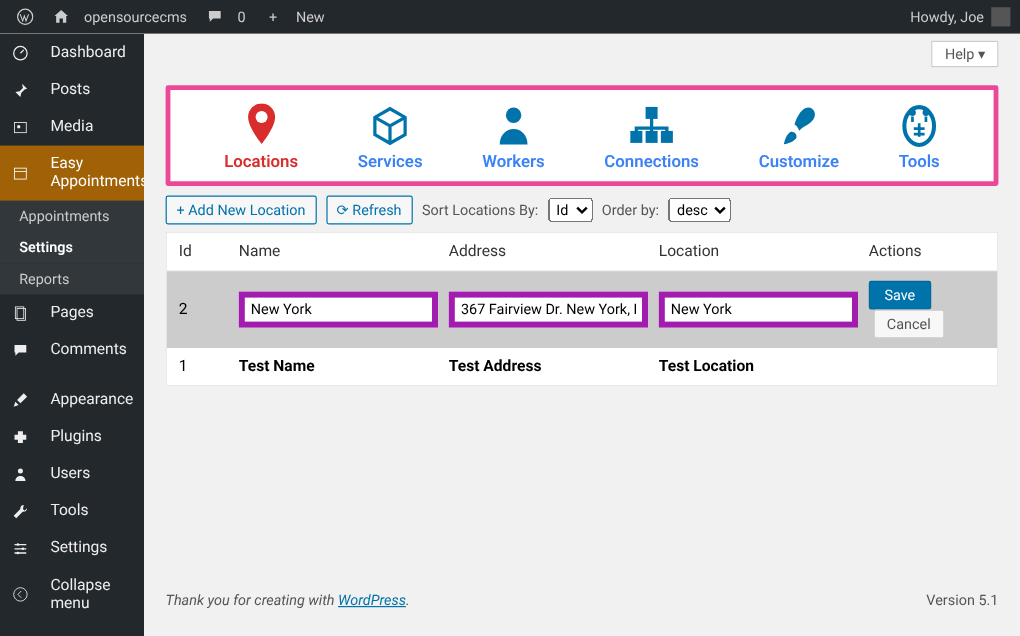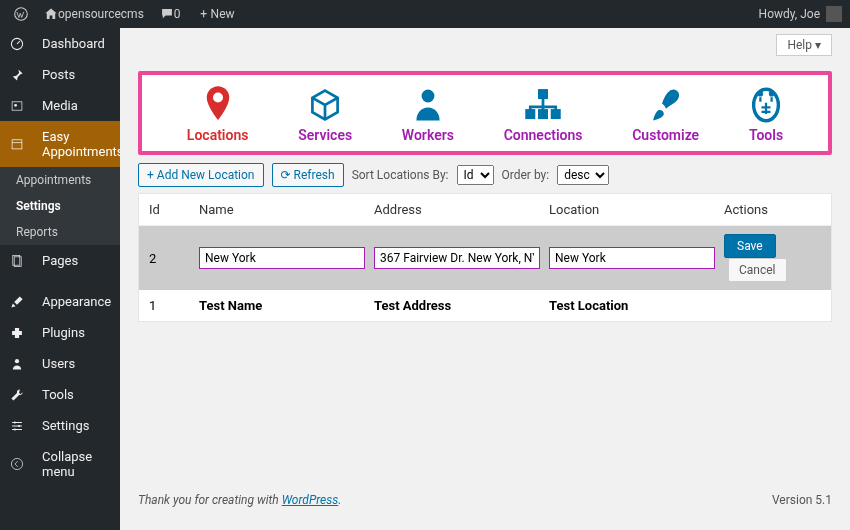--- a/index.html
+++ b/index.html
@@ -1,46 +1,46 @@
 <!DOCTYPE html>
 <html><head>
 <meta charset="utf-8">
 <style>
 * { margin: 0; padding: 0; box-sizing: border-box; font-family: -apple-system, BlinkMacSystemFont, "Segoe UI", Roboto, sans-serif; }
 body { width: 850px; height: 530px; background: #f1f1f1; overflow: hidden; position: relative; }
 .topbar { background: #23282d; color: #ccc; height: 28px; display: flex; align-items: center; font-size: 12px; padding: 0 8px; justify-content: space-between; }
 .topbar-left { display: flex; align-items: center; gap: 4px; }
-.topbar-item { display: flex; align-items: center; gap: 0; padding: 0 6px; cursor: pointer; }
+.topbar-item { display: flex; align-items: center; gap: 12px; padding: 0 6px; cursor: pointer; }
 .topbar-right { display: flex; align-items: center; gap: 6px; }
 .avatar { width: 16px; height: 16px; background: #555; display: inline-block; }
 .wrap { display: flex; height: 502px; }
 .sidebar { width: 120px; background: #23282d; color: #ccc; font-size: 13px; overflow-y: auto; flex-shrink: 0; }
 .sidebar-item { padding: 8px 10px; display: flex; align-items: center; gap: 18px; cursor: pointer; color: #eee; }
 .sidebar-item.active { background: #a16207; color: #fff; }
 .sidebar-sub { background: #32373c; padding: 6px 20px 6px 16px; font-size: 12px; cursor: pointer; color: #ccc; }
 .sidebar-sub.current { color: #fff; font-weight: 600; }
 .icon { width: 14px; height: 14px; display: inline-flex; align-items: center; justify-content: center; }
 .main { flex: 1; padding: 23px 18px; position: relative; display: flex; flex-direction: column; }
 .help-btn { position: absolute; top: 6px; right: 18px; background: #fff; border: 1px solid #ccc; padding: 3px 10px; font-size: 12px; cursor: pointer; color: #555; }
 .tabs-card { background: #fff; border: 4px solid #ec4899; border-radius: 2px; padding: 10px 20px 8px 20px; margin-top: 20px; display: flex; justify-content: space-around; }
-.tab { display: flex; flex-direction: column; align-items: center; gap: 2px; cursor: pointer; color: #a21caf; font-size: 14px; font-weight: 600; }
+.tab { display: flex; flex-direction: column; align-items: center; gap: 2px; cursor: pointer; color: #3b82f6; font-size: 14px; font-weight: 600; }
 .tab.active { color: #d92c2c; }
 .tab-icon { height: 40px; display: flex; align-items: center; justify-content: center; }
 .controls { display: flex; align-items: center; gap: 8px; margin-top: 8px; font-size: 12px; color: #555; }
 .btn-outline { background: #f7f7f7; border: 1px solid #0073aa; color: #0073aa; padding: 4px 8px; font-size: 12px; cursor: pointer; border-radius: 2px; display: inline-flex; align-items: center; gap: 3px; }
 .table-card { background: #fff; border: 1px solid #e5e5e5; margin-top: 6px; }
 .thead { display: flex; padding: 8px 10px; font-size: 13px; color: #333; border-bottom: 1px solid #eee; }
 .col-id { width: 50px; }
 .col-name { width: 175px; }
 .col-addr { width: 175px; }
 .col-loc { width: 175px; }
 .col-act { flex: 1; }
 .trow { display: flex; align-items: center; padding: 8px 10px; font-size: 13px; }
 .trow.editing { background: #ccc; }
-.trow input { width: 95%; padding: 3px 5px; font-size: 12px; border: 1px solid #a21caf; }
+.trow input { width: 95%; padding: 3px 5px; font-size: 12px; border: 5px solid #a21caf; }
 .btn-save { background: #0073aa; color: #fff; border: 1px solid #006799; padding: 4px 12px; cursor: pointer; border-radius: 2px; font-size: 12px; text-align: right; }
 .btn-cancel { background: #f7f7f7; color: #555; border: 1px solid #ccc; padding: 4px 10px; cursor: pointer; border-radius: 2px; font-size: 12px; margin-left: 4px; }
 select { font-size: 12px; padding: 1px 2px; }
 .footer { margin-top: auto; padding-top: 20px; display: flex; justify-content: space-between; font-size: 12px; color: #555; font-style: italic; }
 .footer a { color: #0073aa; text-decoration: underline; margin-top: 36px; }
 .ver { font-style: normal; margin-left: 41px; }
 </style>
 </head>
 <body>
 
@@ -123,20 +123,28 @@
       <div class="sidebar-sub">Reports</div>
       <div class="sidebar-item">
         <span class="icon">
           <svg viewBox="0 0 20 20" width="14" height="14" fill="currentColor">
             <rect x="4" y="2" width="10" height="14" fill="none" stroke="currentColor"></rect>
             <rect x="6" y="4" width="10" height="14" fill="none" stroke="currentColor"></rect>
           </svg>
         </span>
         <span>Pages</span>
       </div>
+      <div class="sidebar-item">
+        <span class="icon">
+          <svg viewBox="0 0 20 20" width="14" height="14" fill="currentColor">
+            <path d="M3 3h14v9H8l-4 4v-4H3z"></path>
+          </svg>
+        </span>
+        <span>Comments</span>
+      </div>
       <div style="height: 10px;"></div>
       <div class="sidebar-item">
         <span class="icon">
           <svg viewBox="0 0 20 20" width="14" height="14" fill="currentColor">
             <path d="M14 2l4 4-8 8-4-4z M4 12l-2 6 6-2z"></path>
           </svg>
         </span>
         <span>Appearance</span>
       </div>
       <div class="sidebar-item">

